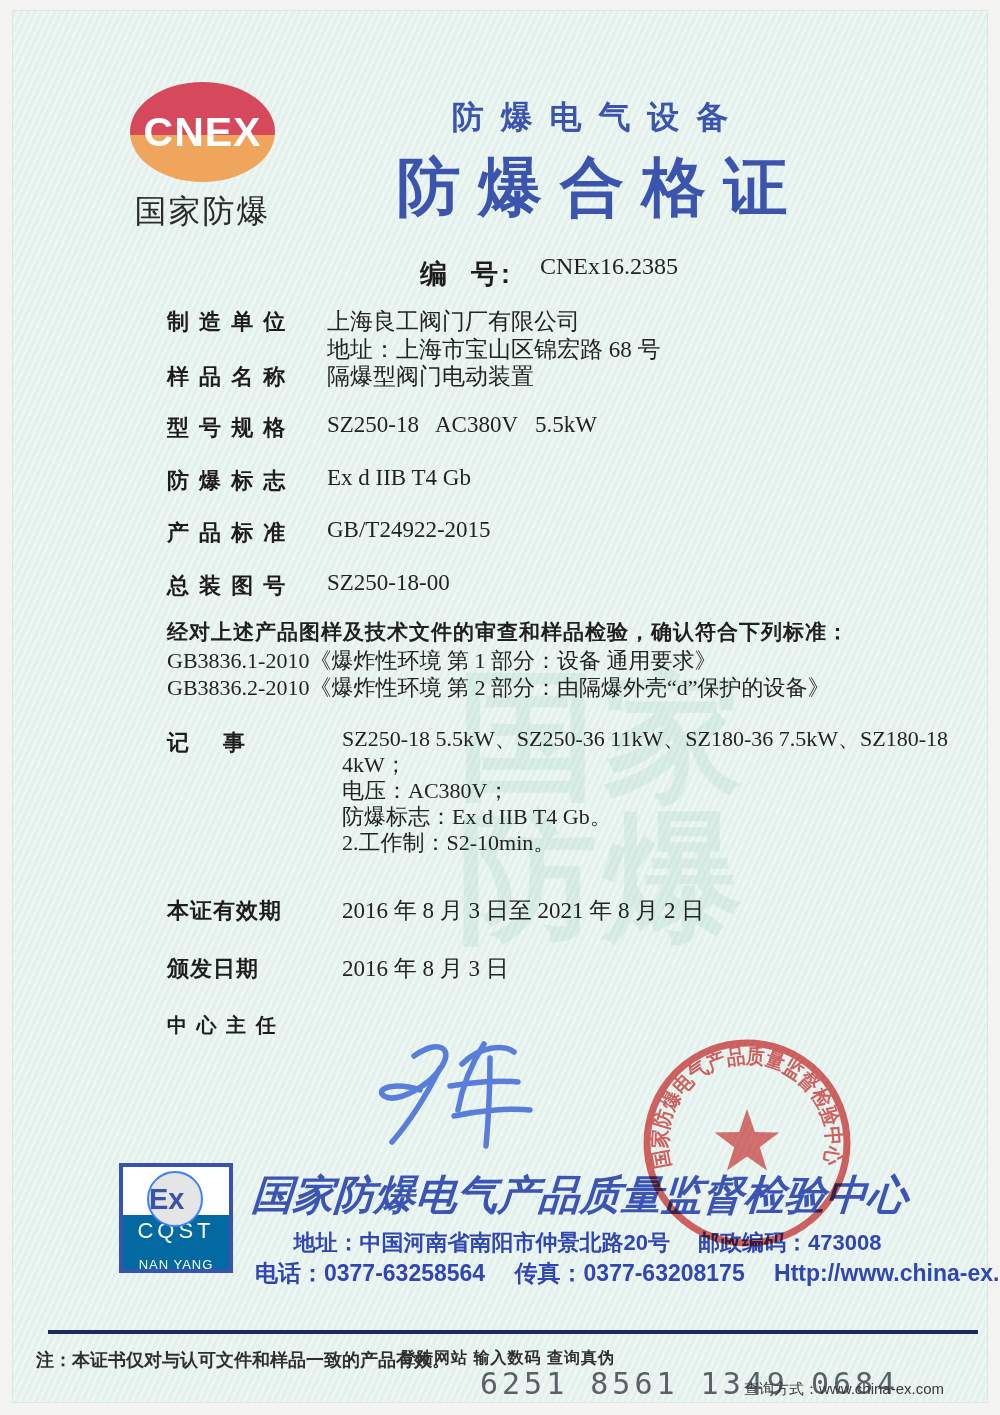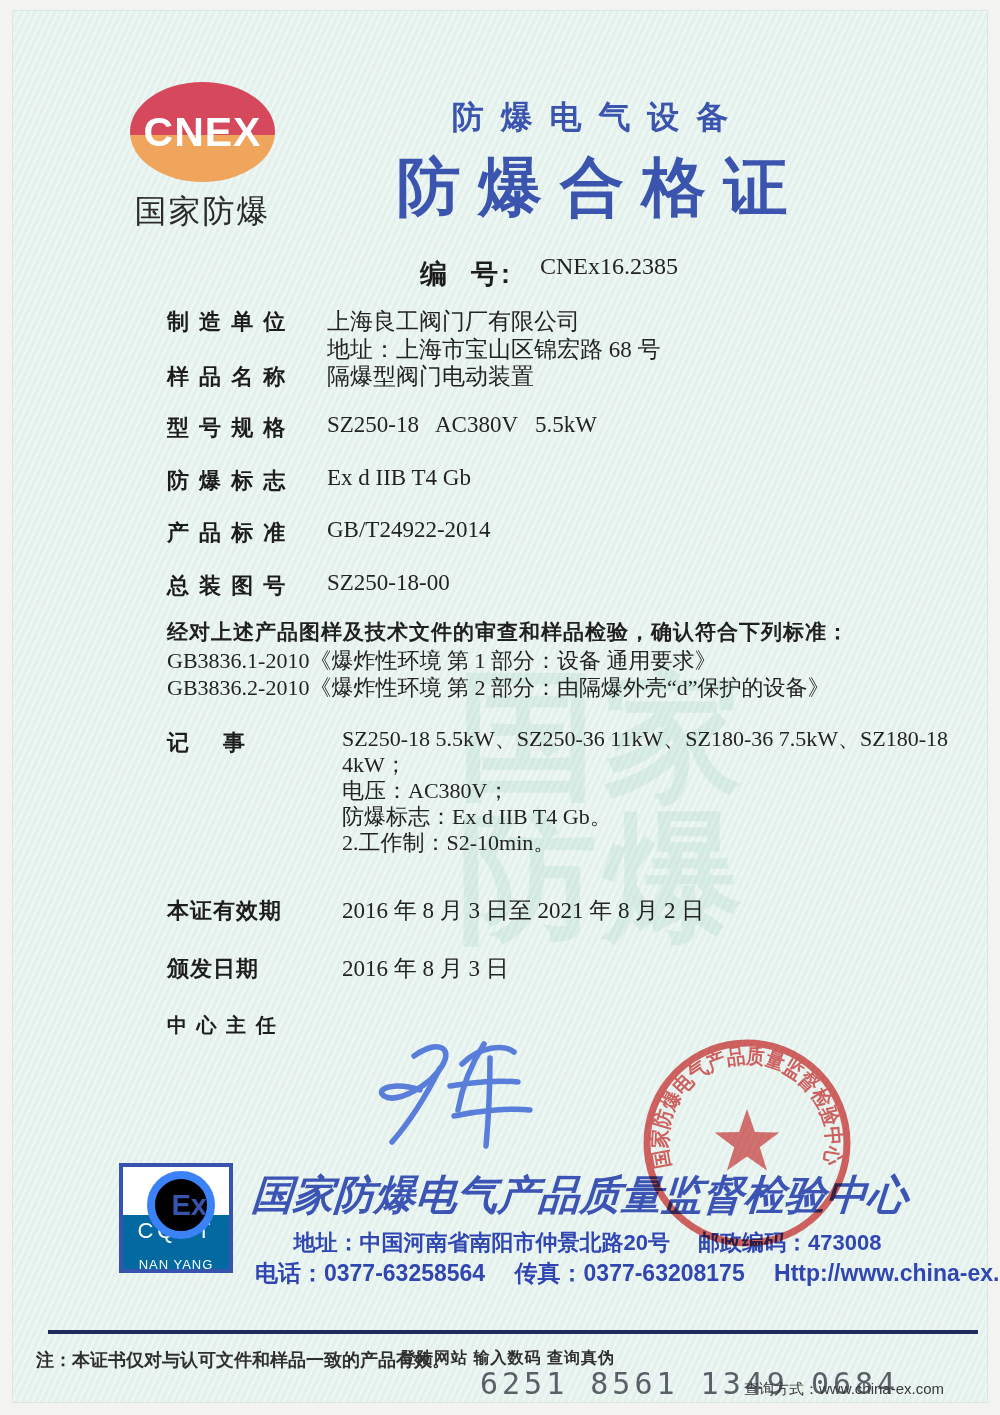--- a/index.html
+++ b/index.html
@@ -42,22 +42,22 @@
   .std-item{font-family:var(--serif);font-size:22px;color:#232323;white-space:pre;}
   .remark-lines div{font-family:var(--serif);font-size:22px;color:#232323;line-height:26px;white-space:pre;}
   
   .watermark{left:445px;top:655px;width:300px;font-size:140px;line-height:142px;font-weight:bold;
     color:rgba(125,195,172,0.16);font-family:var(--sans);letter-spacing:6px;}
   
   .sig{left:350px;top:1028px;}
   
   .exlogo{left:107px;top:1153px;width:106px;height:102px;border:4px solid #3753ad;background:#fff;}
   .ex-top{position:relative;height:56px;}
-  .ex-circle{position:absolute;left:24px;top:4px;width:52px;height:52px;border:8px solid #3b82f6;border-radius:50%;
-    display:flex;align-items:center;justify-content:flex-end;background:#000000;z-index:2;}
+  .ex-circle{position:absolute;left:24px;top:4px;width:52px;height:52px;border:2px solid #3b82f6;border-radius:50%;
+    display:flex;align-items:center;justify-content:flex-start;background:#e5e5e5;z-index:2;}
   .ex-circle span{color:#3753ad;font-weight:bold;font-size:29px;font-family:var(--sans);}
   .ex-bottom{position:absolute;left:0;right:0;bottom:0;height:48px;background:#0369a1;
     display:flex;flex-direction:column;align-items:center;justify-content:center;z-index:1;padding-top:6px;}
   .ex-bottom .cqst{color:#fff;font-size:22px;letter-spacing:4px;font-family:var(--sans);}
   .ex-bottom .ny{color:#fff;font-size:13px;letter-spacing:1px;font-family:var(--sans);margin-top:13px;}
   .org-name{left:240px;top:1158px;width:670px;font-family:var(--serif);font-style:italic;font-weight:bold;
     font-size:41px;color:#3c55b4;transform:skewX(-4deg);white-space:nowrap;}
   .org-address{left:243px;top:1218px;width:665px;text-align:center;font-size:22px;font-weight:bold;color:var(--orgblue);white-space:pre;}
   .org-contact{left:243px;top:1248px;width:665px;text-align:center;font-size:23px;font-weight:bold;color:var(--orgblue);white-space:pre;}
   
@@ -93,21 +93,21 @@
     <div class="abs lbl" style="left:155px;top:352px">样 品 名 称</div>
     <div class="abs val" style="left:315px;top:351px">隔爆型阀门电动装置</div>
 
     <div class="abs lbl" style="left:155px;top:403px">型 号 规 格</div>
     <div class="abs val" style="left:315px;top:402px">SZ250-18   AC380V   5.5kW</div>
 
     <div class="abs lbl" style="left:155px;top:456px">防 爆 标 志</div>
     <div class="abs val" style="left:315px;top:455px">Ex d IIB T4 Gb</div>
 
     <div class="abs lbl" style="left:155px;top:508px">产 品 标 准</div>
-    <div class="abs val" style="left:315px;top:507px">GB/T24922-2014</div>
+    <div class="abs val" style="left:315px;top:507px">GB/T24922-2015</div>
 
     <div class="abs lbl" style="left:155px;top:561px">总 装 图 号</div>
     <div class="abs val" style="left:315px;top:560px">SZ250-18-00</div>
 
     <div class="abs std-intro">经对上述产品图样及技术文件的审查和样品检验，确认符合下列标准：</div>
     <div class="abs std-item" style="left:155px;top:636px">GB3836.1-2010《爆炸性环境 第 1 部分：设备 通用要求》</div>
     <div class="abs std-item" style="left:155px;top:663px">GB3836.2-2010《爆炸性环境 第 2 部分：由隔爆外壳“d”保护的设备》</div>
 
     <div class="abs lbl" style="left:155px;top:718px;letter-spacing:6px">记　事</div>
     <div class="abs remark-lines" style="left:330px;top:716px">

